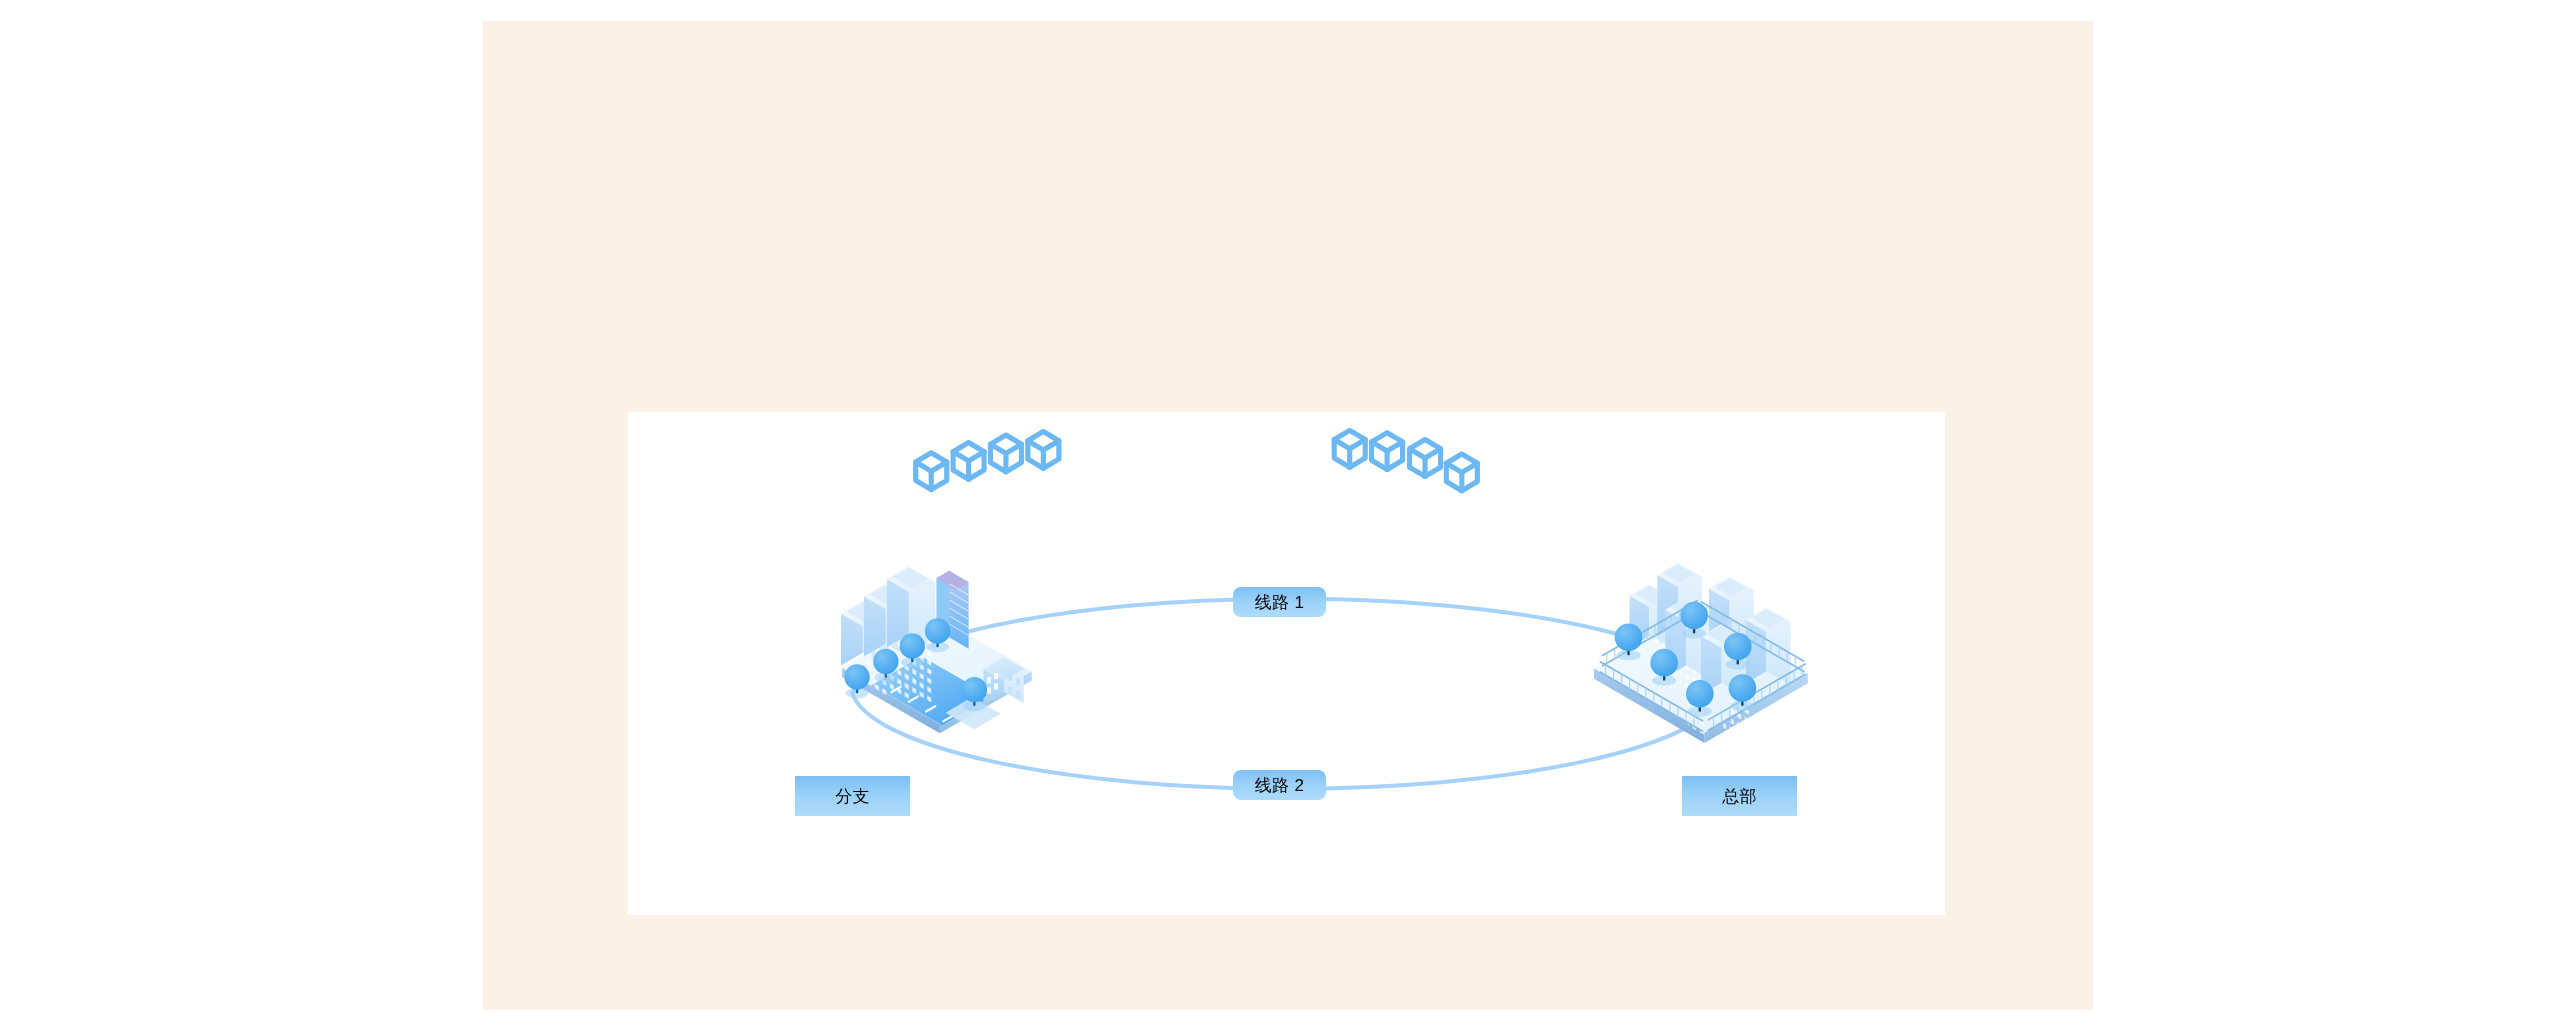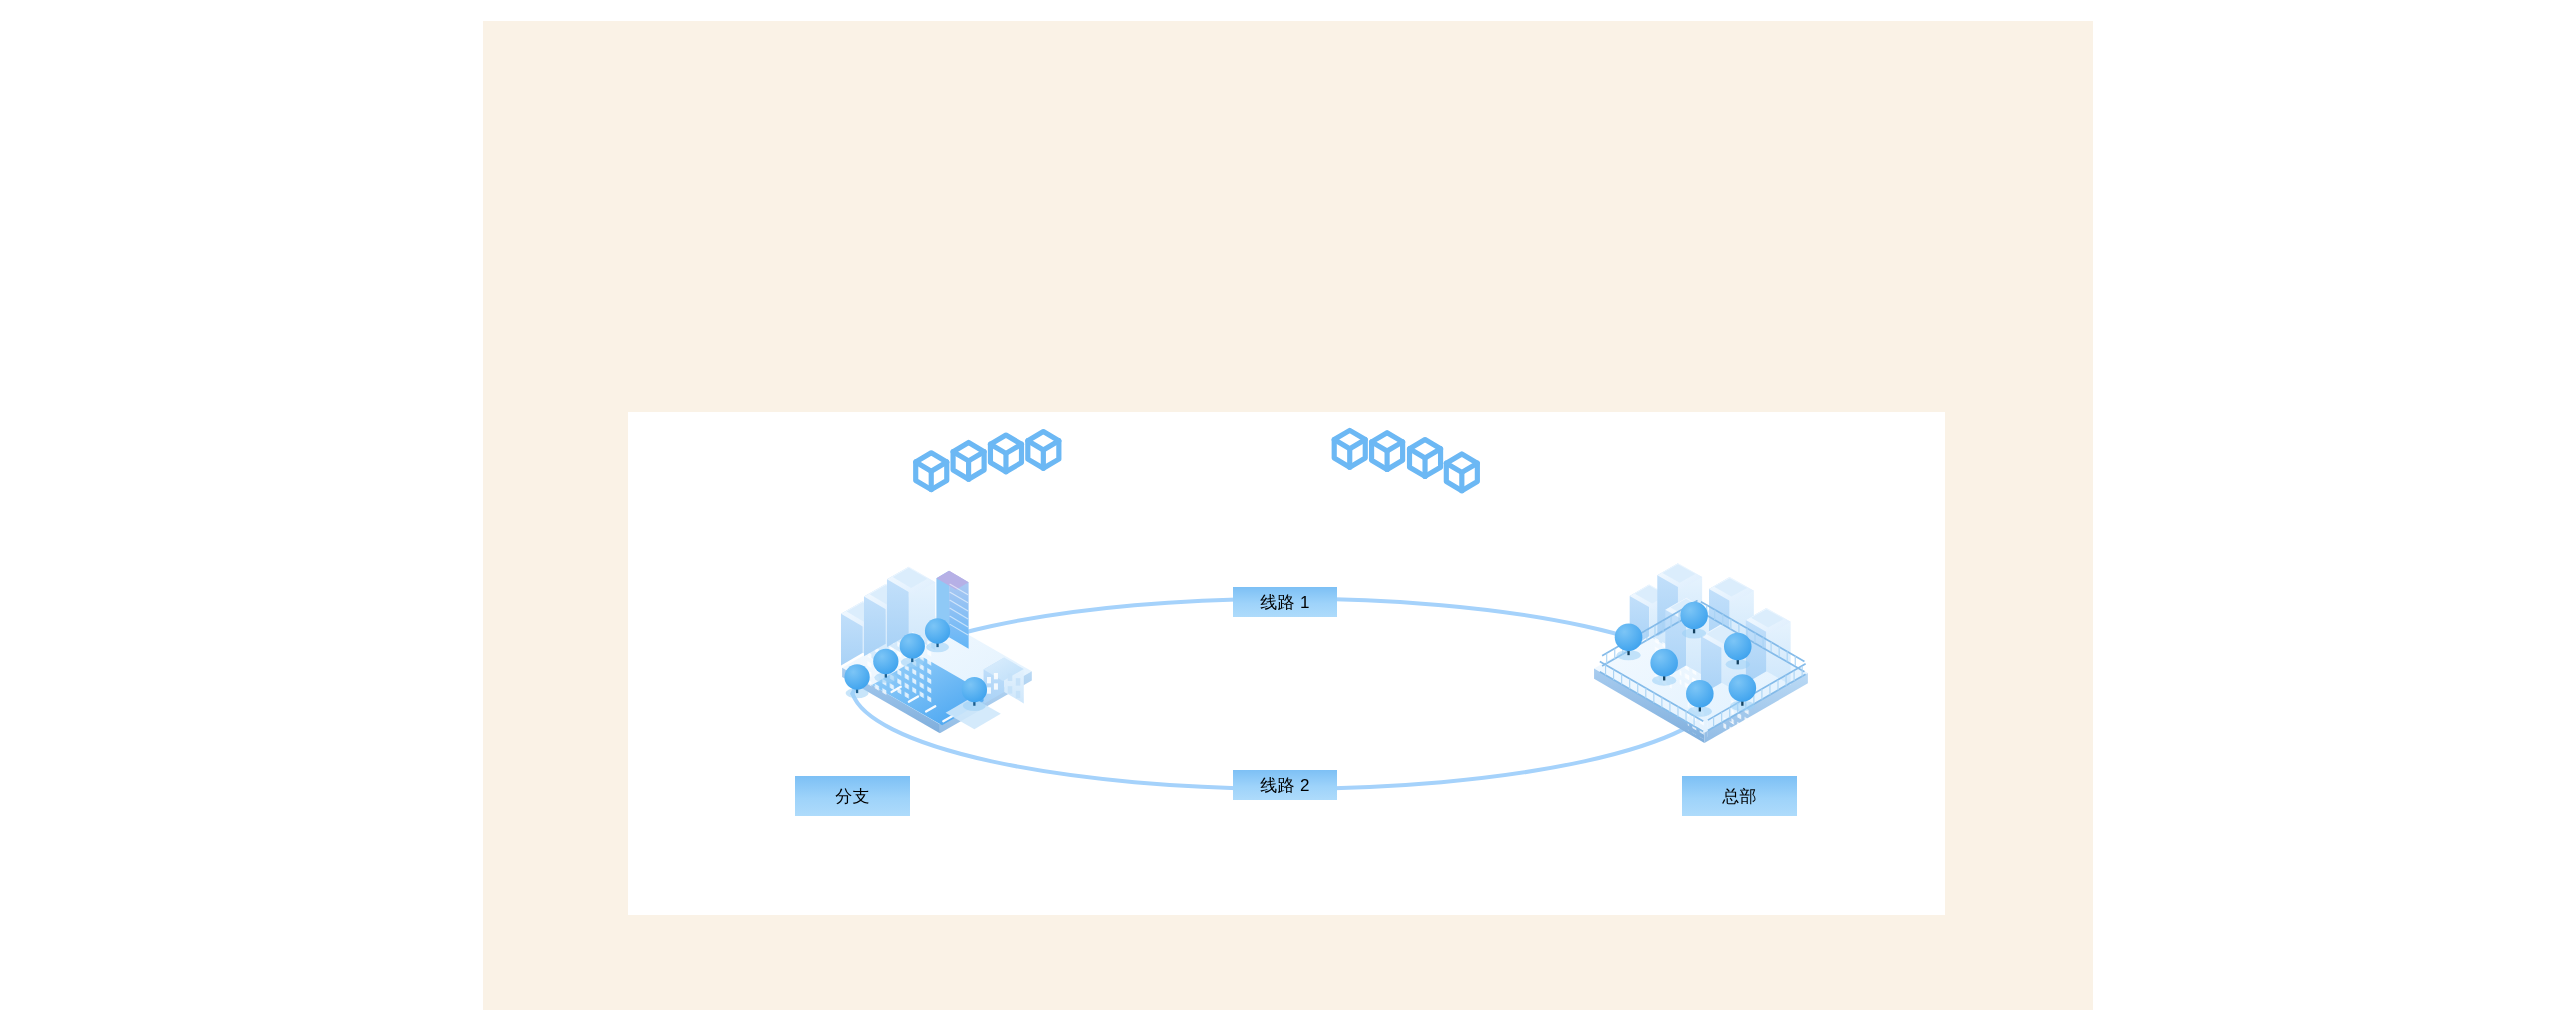--- a/index.html
+++ b/index.html
@@ -54,23 +54,24 @@
     white-space: nowrap;
     letter-spacing: 0.3px;
     line-height: 1;
   }
   .site-lbl {
     width: 115px;
     height: 40px;
     font-size: 17px;
   }
   .route-lbl {
-    width: 104px;
+    width: 93px;
     height: 30px;
     font-size: 17px;
+    border-radius: 8px;
   }
   #label-branch   { left: 795px; top: 776px; }
   #label-hq       { left: 1682px; top: 776px; font-family: Liberation Serif, serif; }
   #label-route-1  { left: 1233px; top: 587px; }
   #label-route-2  { left: 1233px; top: 770px; text-align: right; }
 </style>
 </head>
 <body>
 
 <div id="root">

